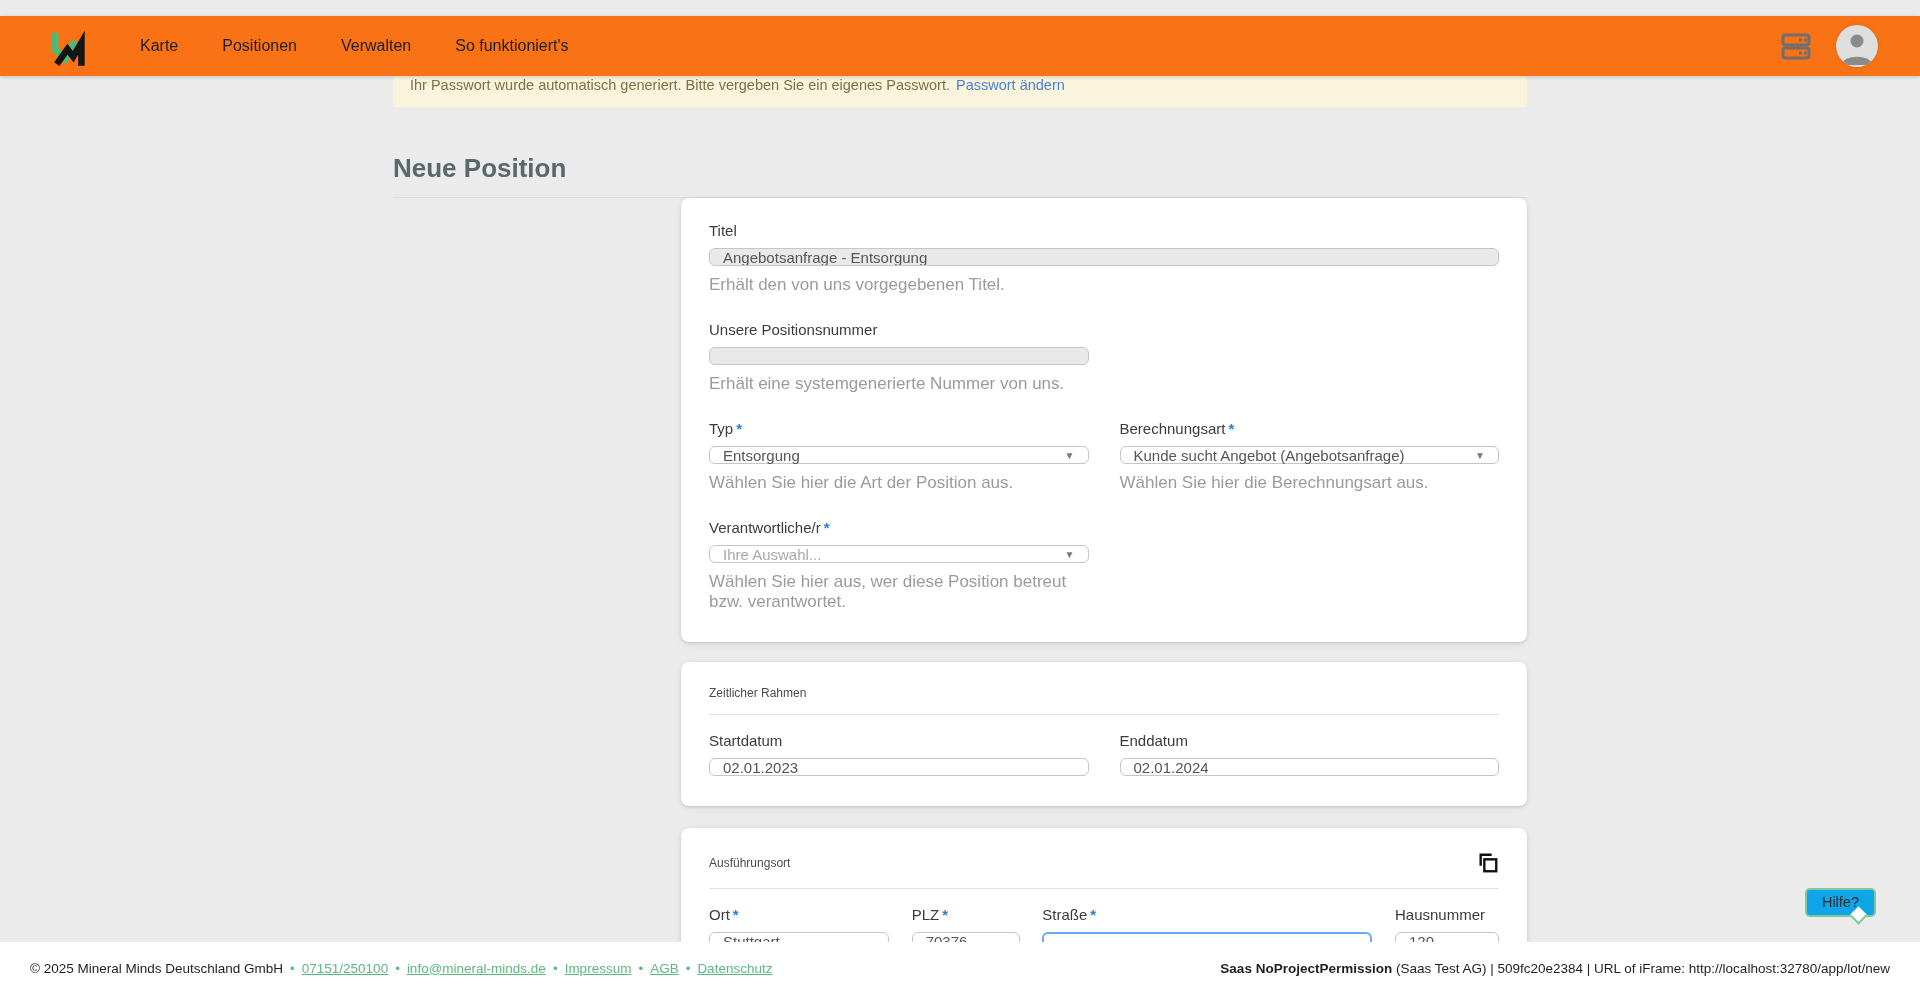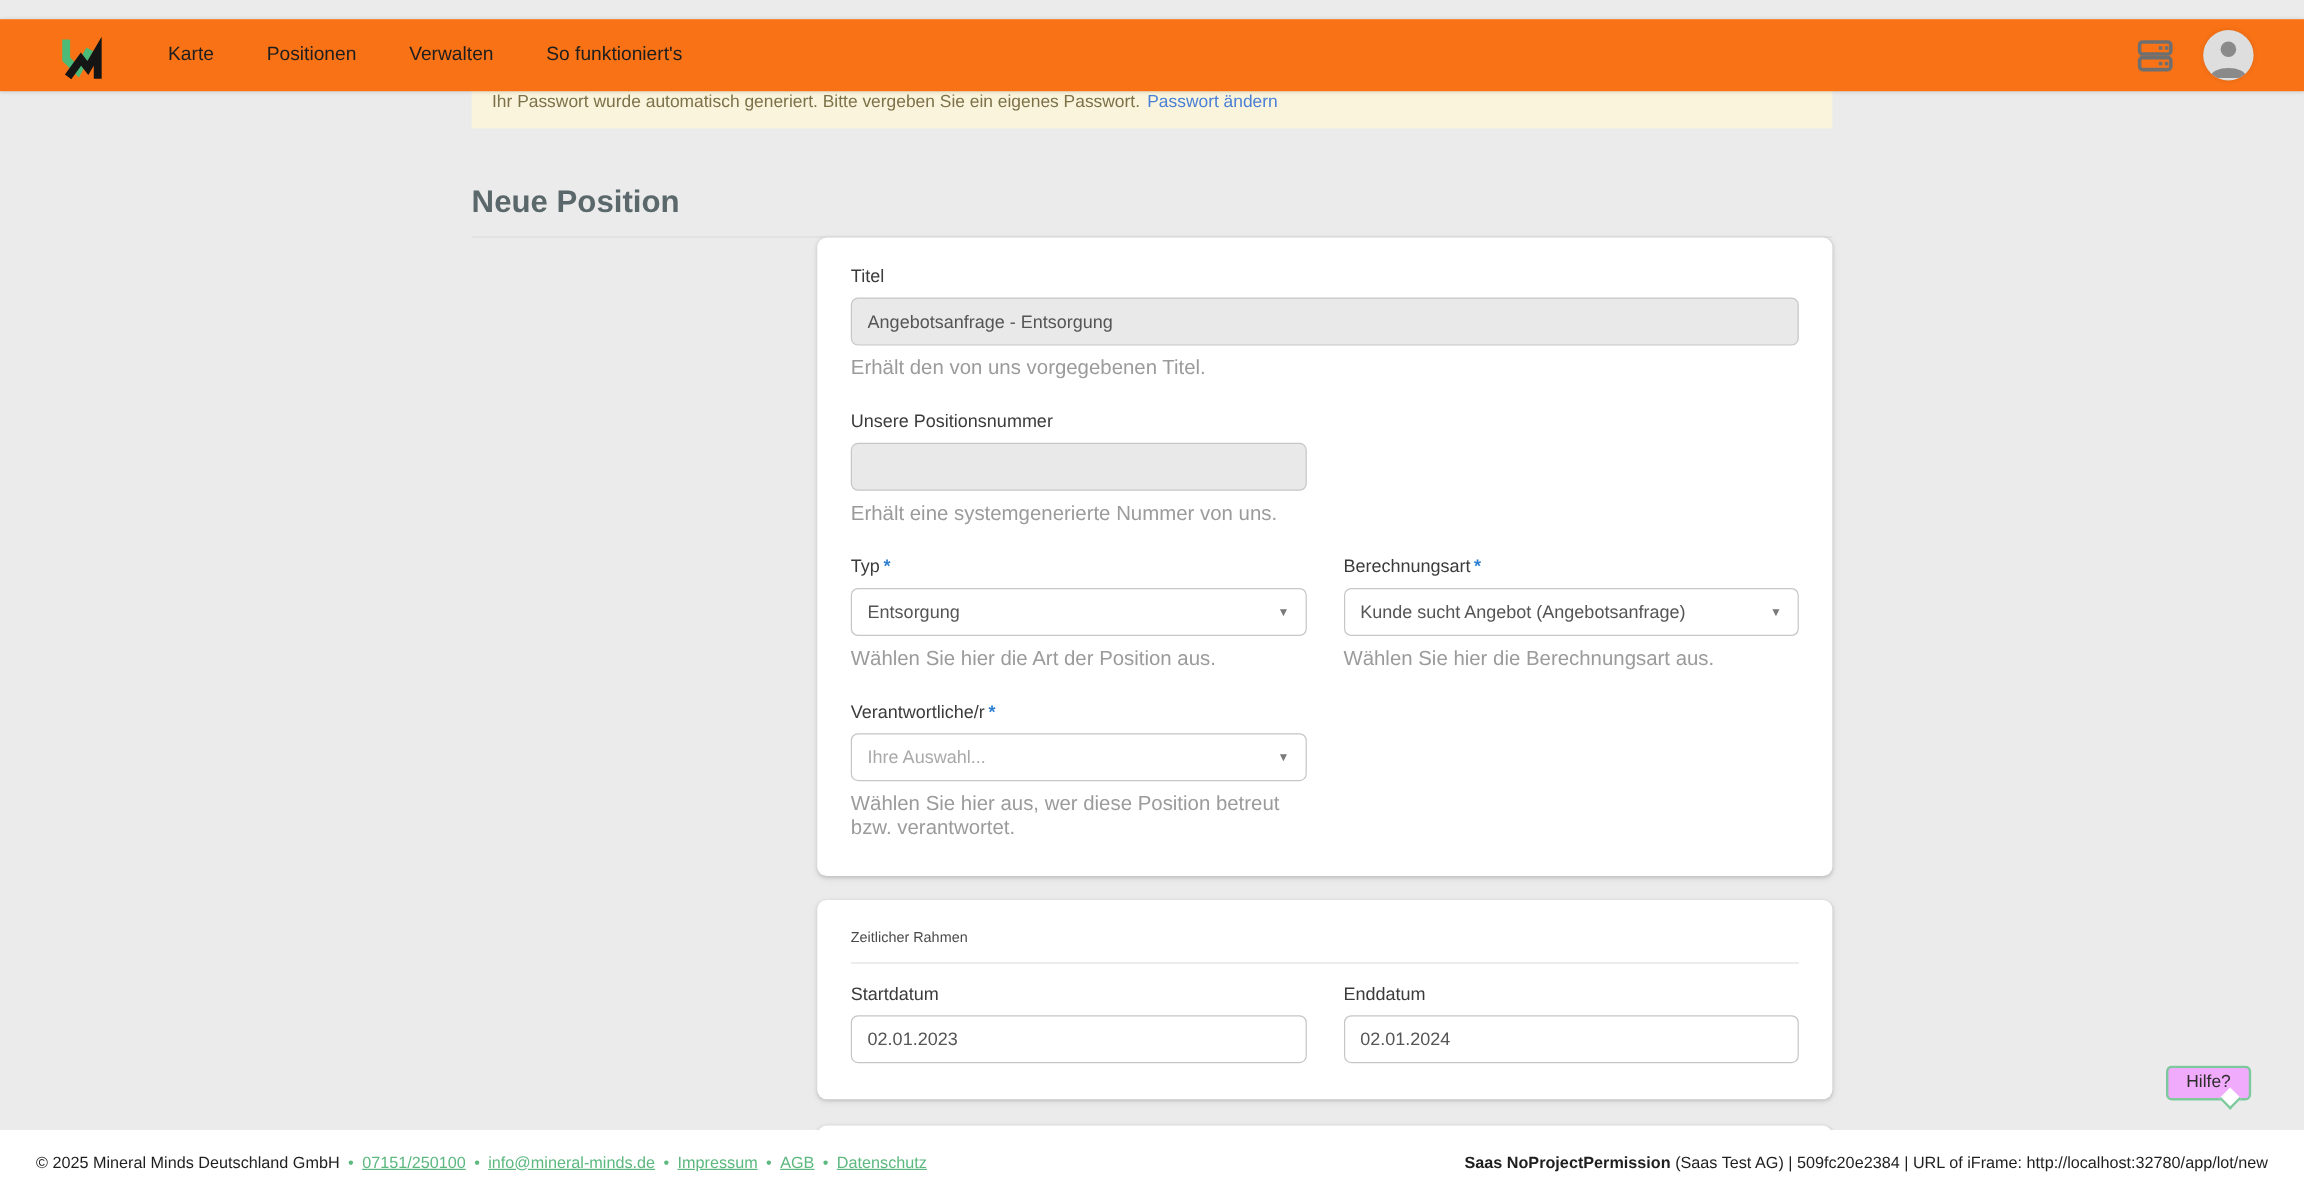--- a/index.html
+++ b/index.html
@@ -51,21 +51,21 @@
   }
   .card-1 { }
   .card-2 { margin-top:20px; }
   .card-3 { margin-top:22px; min-height:240px; }
 
   .field label {
     display:block; font-size:15px; font-weight:500; color:#3b3b3b; margin-bottom:9px;
   }
   .req { color:#2e7fd1; font-weight:bold; margin-left:3px; }
   .control {
-    height:40px; border:1px solid #c6c6c6; border-radius:6px; background:#fff;
+    height:18px; border:1px solid #c6c6c6; border-radius:6px; background:#fff;
     width:100%; padding:0 13px; font-size:15px; color:#555;
     display:flex; align-items:center;
     font-family:"Liberation Sans", sans-serif; outline:none;
   }
   input.control::placeholder { color:#a9a9a9; }
   .control.disabled { background:#e9e9e9; }
   .helper { font-size:17px; color:#9b9b9b; margin-top:9px; }
 
   .selectbox { cursor:pointer; justify-content:space-between; }
   .selectbox .value { color:#555; }
@@ -83,21 +83,21 @@
   .loc-row { display:flex; justify-content:space-between; }
   .w-ort { width:180px; } .w-plz { width:108px; } .w-strasse { width:330px; } .w-hnr { width:104px; }
 
   .combo-focus {
     border:2px solid #66abf3; justify-content:space-between; cursor:text;
   }
 
   
   .help-btn {
     position:fixed; right:44px; bottom:77px; z-index:70;
-    background:#f0abfc; border:2px solid #7dc99c; border-radius:5px;
+    background:#0ea5e9; border:2px solid #7dc99c; border-radius:5px;
     padding:4px 15px 5px; font-size:14.5px; color:#2d2d2d; cursor:pointer;
     font-family:"Liberation Sans", sans-serif;
   }
   .help-btn::after {
     content:""; position:absolute; right:9px; bottom:-7px;
     width:11px; height:11px; background:#fff; transform:rotate(45deg);
     border-right:2px solid #7dc99c; border-bottom:2px solid #7dc99c;
   }
 
   

